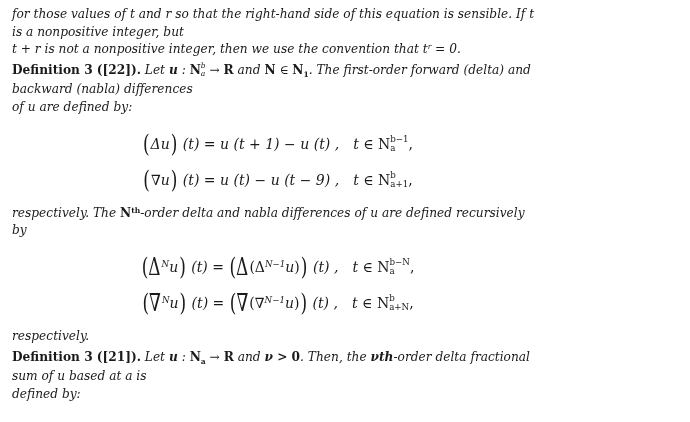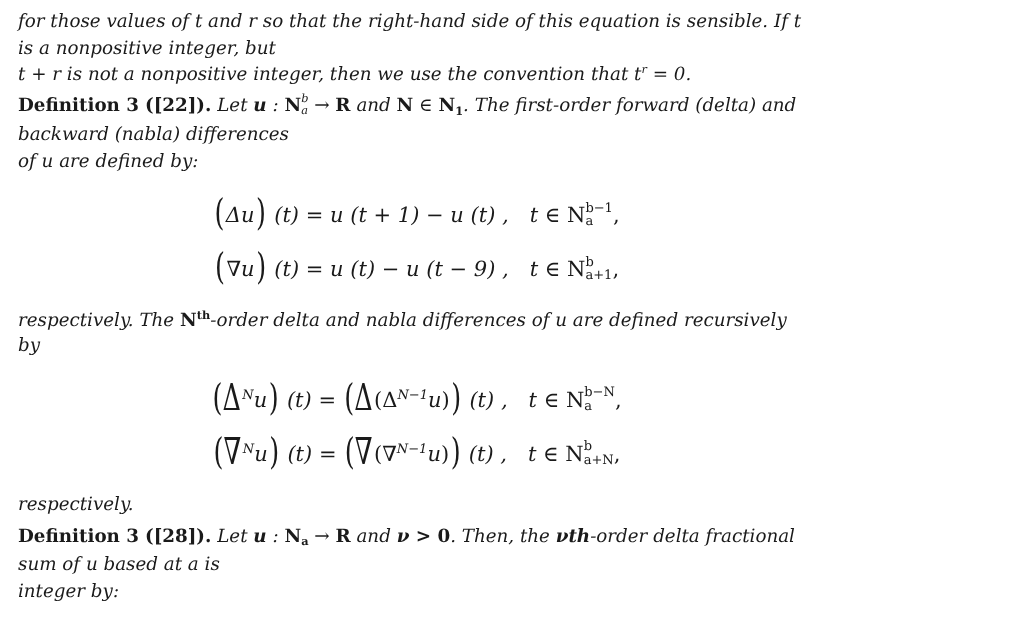--- a/index.html
+++ b/index.html
@@ -122,19 +122,19 @@
 
   <div class="eq">
     <span class="inner">
       <span class="big">(∇</span><span class="sup it">N</span><span class="it">u</span><span class="big">)</span><span class="it"> (t) </span><span>= </span><span class="big">(∇</span><span>(∇</span><span class="sup it">N−1</span><span class="it">u</span><span>)</span><span class="big">)</span><span class="it"> (t) ,</span><span class="spacer"></span><span class="it">t ∈ </span><span>N</span><span class="supsub"><span>b</span><span>a+N</span></span><span>,</span>
     </span>
   </div>
 
   <p class="para nomargin">respectively.</p>
 
   <p class="defline">
-    <span class="bold">Definition 3</span><span class="nbsp-gap"></span><span class="bold">([28])</span><span class="bold">.</span>
+    <span class="bold">Definition 3</span><span class="nbsp-gap"></span><span class="bold">([21])</span><span class="bold">.</span>
     <span>Let </span><span class="bolditalic">u</span><span> : </span><span class="bold">N</span><span class="sub bold">a</span><span> → </span><span class="bold">R</span><span> and </span><span class="bolditalic">ν</span><span class="bold"> &gt; 0</span><span>. Then, the </span><span class="bolditalic">ν</span><span class="bolditalic">th</span><span>-order delta fractional sum of u based at a is</span>
     <br>
-    <span>integer by:</span>
+    <span>defined by:</span>
   </p>
 
 </div>
 
 </body></html>

